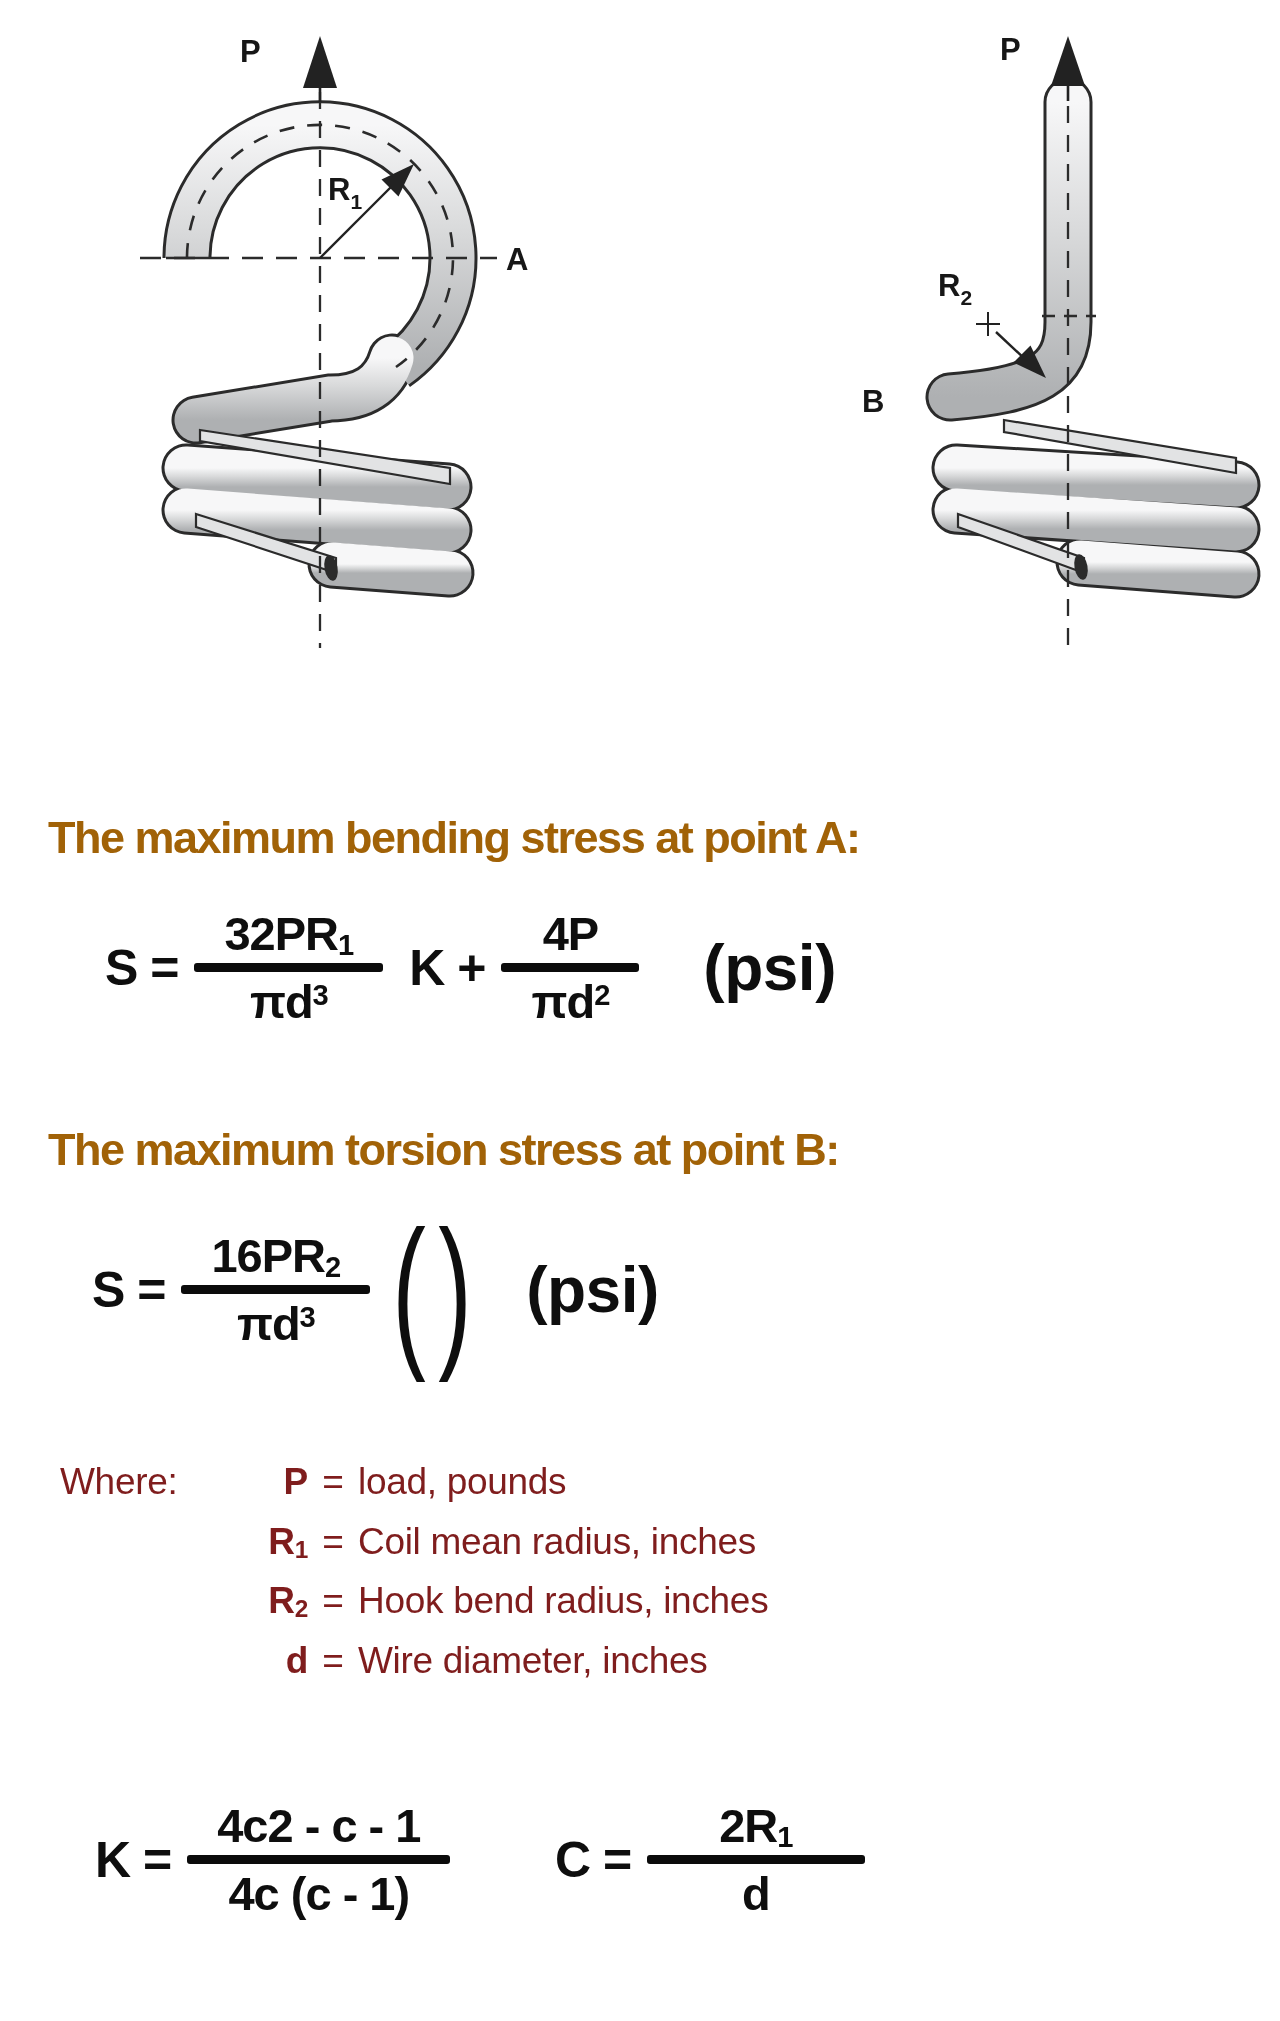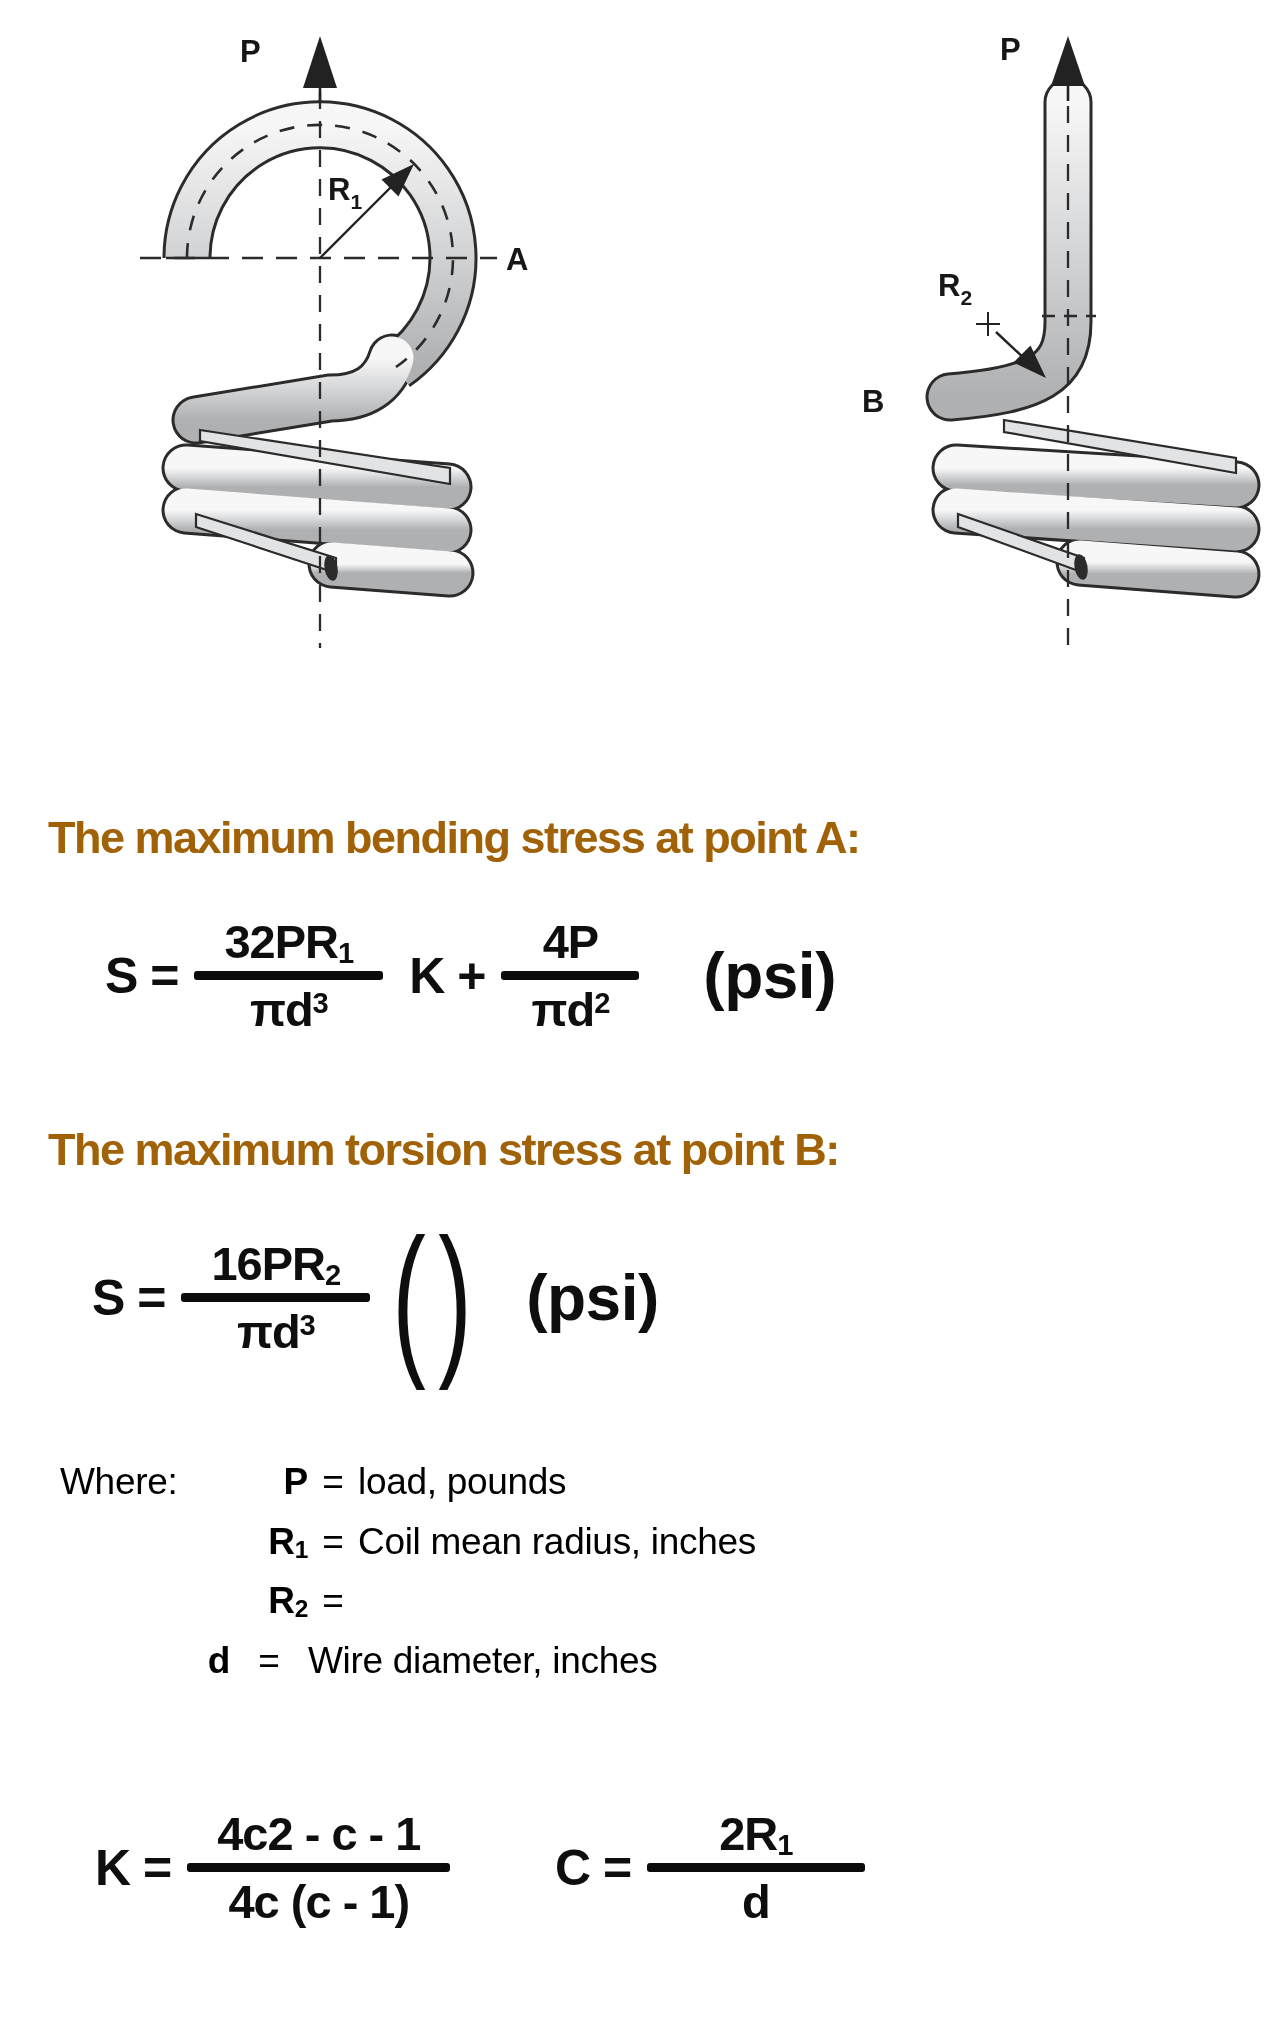--- a/index.html
+++ b/index.html
@@ -15,40 +15,40 @@
   .heading {
     position:absolute; left:48px; font-size:45px; font-weight:700;
     letter-spacing:-1.5px; color:#a16207; white-space:nowrap;
   }
   #heading-a { top:812px; }
   #heading-b { top:1124px; }
   
   .formula { position:absolute; display:flex; align-items:center; font-weight:700; color:#0e0e0e; white-space:nowrap; }
   .f-sym { font-size:50px; letter-spacing:-1px; }
   .f-op  { font-size:50px; letter-spacing:-1px; margin-left:10px; }
-  .frac { display:flex; flex-direction:column; align-items:center; margin:12px 16px; }
+  .frac { display:flex; flex-direction:column; align-items:center; margin:4px 16px; }
   .fr-num, .fr-den { font-size:47px; letter-spacing:-1px; padding:2px 30px; line-height:1.18; }
   .fr-bar { align-self:stretch; height:9px; background:#0b0b0b; border-radius:3px; }
   .formula sub { font-size:0.62em; vertical-align:-0.18em; line-height:0; }
   .formula sup { font-size:0.62em; vertical-align:0.45em; line-height:0; }
   .unit { font-size:64px; margin-left:48px; letter-spacing:-0.5px; }
   .big-paren {
     font-size:126px; font-weight:400; line-height:0.82; display:inline-block;
     transform:scaleX(0.8) scaleY(1.32); margin:0 2px; color:#0e0e0e;
   }
   #formula-a { left:105px; top:900px; }
   #formula-b { left:92px;  top:1222px; }
   #formula-k { left:95px;  top:1792px; }
   #formula-c { left:555px; top:1792px; }
   .formula-c .fr-num, .formula-c .fr-den { padding:2px 72px; }
   
   #where {
     position:absolute; left:60px; top:1462px;
     display:grid; grid-template-columns:170px 78px 50px auto;
-    row-gap:18px; font-size:37px; line-height:1.1; color:#000000;
+    row-gap:18px; font-size:37px; line-height:1.1; color:#7f1d1d;
     align-items:baseline; letter-spacing:-0.3px;
   }
   .w-label { font-weight:400; }
   .w-var   { font-weight:700; text-align:right; white-space:nowrap; }
   .w-var sub { font-size:0.66em; font-weight:700; vertical-align:-0.15em; }
   .w-eq    { text-align:center; font-weight:400; }
   .w-def   { font-weight:400; white-space:nowrap; }
 </style>
 </head>
 <body>
@@ -196,20 +196,21 @@
     <span class="w-def">load, pounds</span>
 
     <span></span>
     <span class="w-var"><span>R</span><sub>1</sub></span>
     <span class="w-eq">=</span>
     <span class="w-def">Coil mean radius, inches</span>
 
     <span></span>
     <span class="w-var"><span>R</span><sub>2</sub></span>
     <span class="w-eq">=</span>
+    <span class="w-def">Hook bend radius, inches</span>
 
     <span></span>
     <span class="w-var"><span>d</span><sub></sub></span>
     <span class="w-eq">=</span>
     <span class="w-def">Wire diameter, inches</span>
   </div>
 
   <div class="formula" id="formula-k">
     <span class="f-sym">K =</span>
     <span class="frac">

